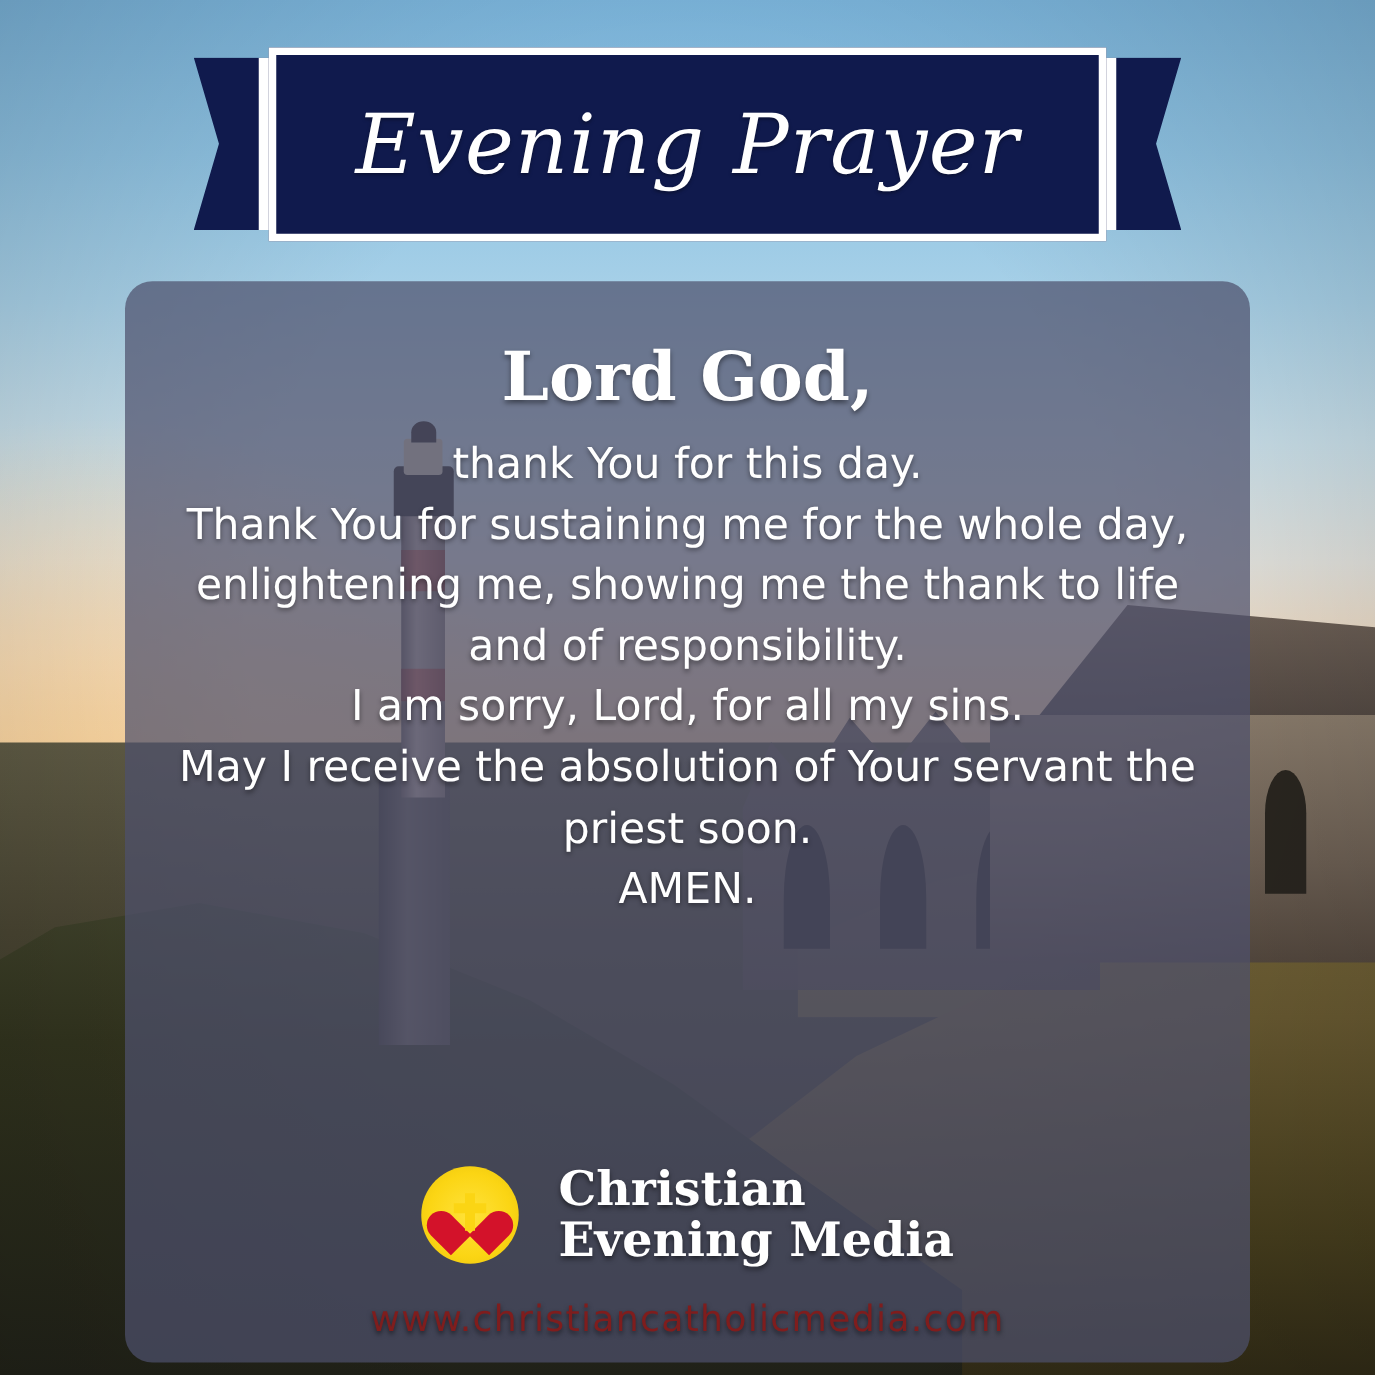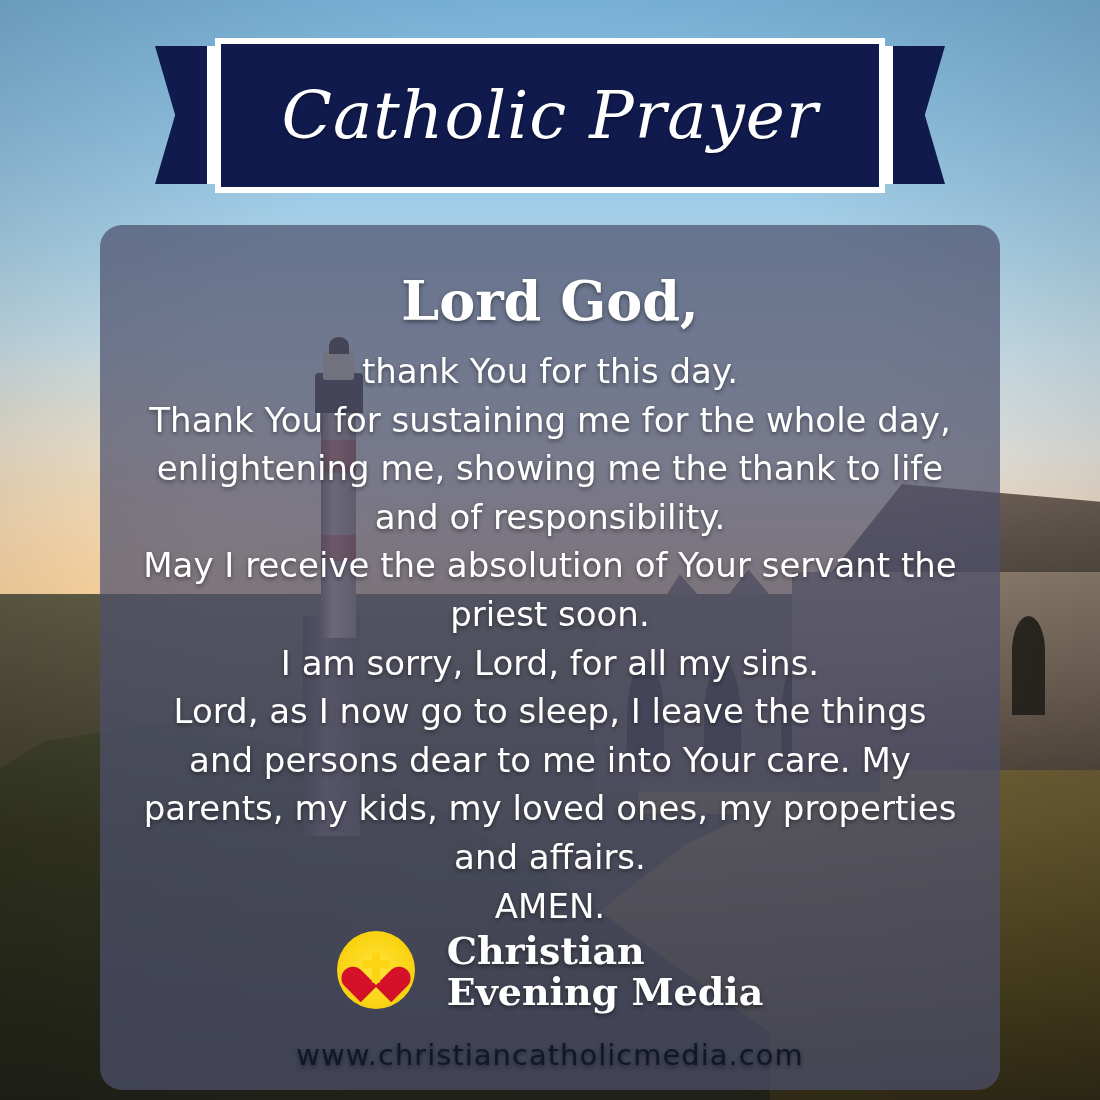--- a/index.html
+++ b/index.html
@@ -232,21 +232,21 @@
     text-shadow: 0 2px 4px rgba(0,0,0,.45);
     padding: 0 8px;
   }
   .prayer-body p { margin: 0; }
 
   
   .logo-row {
     position: absolute;
     left: 0; right: 0; bottom: 78px;
     display: flex;
-    align-items: flex-start;
+    align-items: center;
     justify-content: center;
     gap: 32px;
   }
   .logo-mark {
     width: 78px; height: 78px;
     border-radius: 50%;
     background: radial-gradient(circle at 50% 50%, #ffe23a 0%, #fbd514 60%, #e8c20c 100%);
     display: flex;
     align-items: center;
     justify-content: center;
@@ -289,21 +289,21 @@
     font-size: 38px;
     line-height: 1.06;
     text-align: left;
     text-shadow: 0 2px 4px rgba(0,0,0,.5);
   }
 
   .website {
     position: absolute;
     left: 0; right: 0; bottom: 18px;
     text-align: center;
-    color: #0f172a;
+    color: #7f1d1d;
     font-family: "DejaVu Sans", sans-serif;
     font-size: 29px;
     letter-spacing: 1px;
     text-shadow: 0 2px 4px rgba(0,0,0,.5);
   }
 </style>
 </head>
 <body>
 
 <div id="canvas">
@@ -334,32 +334,31 @@
     <div class="lh-lamp"></div>
     <div class="lh-cap"></div>
 
     <div class="bg-vignette"></div>
   </div>
 
   <div class="banner">
     <div class="ribbon-left"></div>
     <div class="ribbon-right"></div>
     <div class="banner-box">
-      <div class="banner-title">Catholic Prayer</div>
+      <div class="banner-title">Evening Prayer</div>
     </div>
   </div>
 
   <div class="card">
     <div class="salutation">Lord God,</div>
     <div class="prayer-body">
       <p>thank You for this day.</p>
       <p>Thank You for sustaining me for the whole day, enlightening me, showing me the thank to life and of responsibility.</p>
+      <p>I am sorry, Lord, for all my sins.</p>
       <p>May I receive the absolution of Your servant the priest soon.</p>
-      <p>I am sorry, Lord, for all my sins.</p>
-      <p>Lord, as I now go to sleep, I leave the things and persons dear to me into Your care. My parents, my kids, my loved ones, my properties and affairs.</p>
       <p>AMEN.</p>
     </div>
 
     <div class="logo-row">
       <div class="logo-mark">
         <div class="logo-heart"></div>
         <div class="logo-cross"></div>
       </div>
       <div class="logo-text">
         <div>Christian</div>

